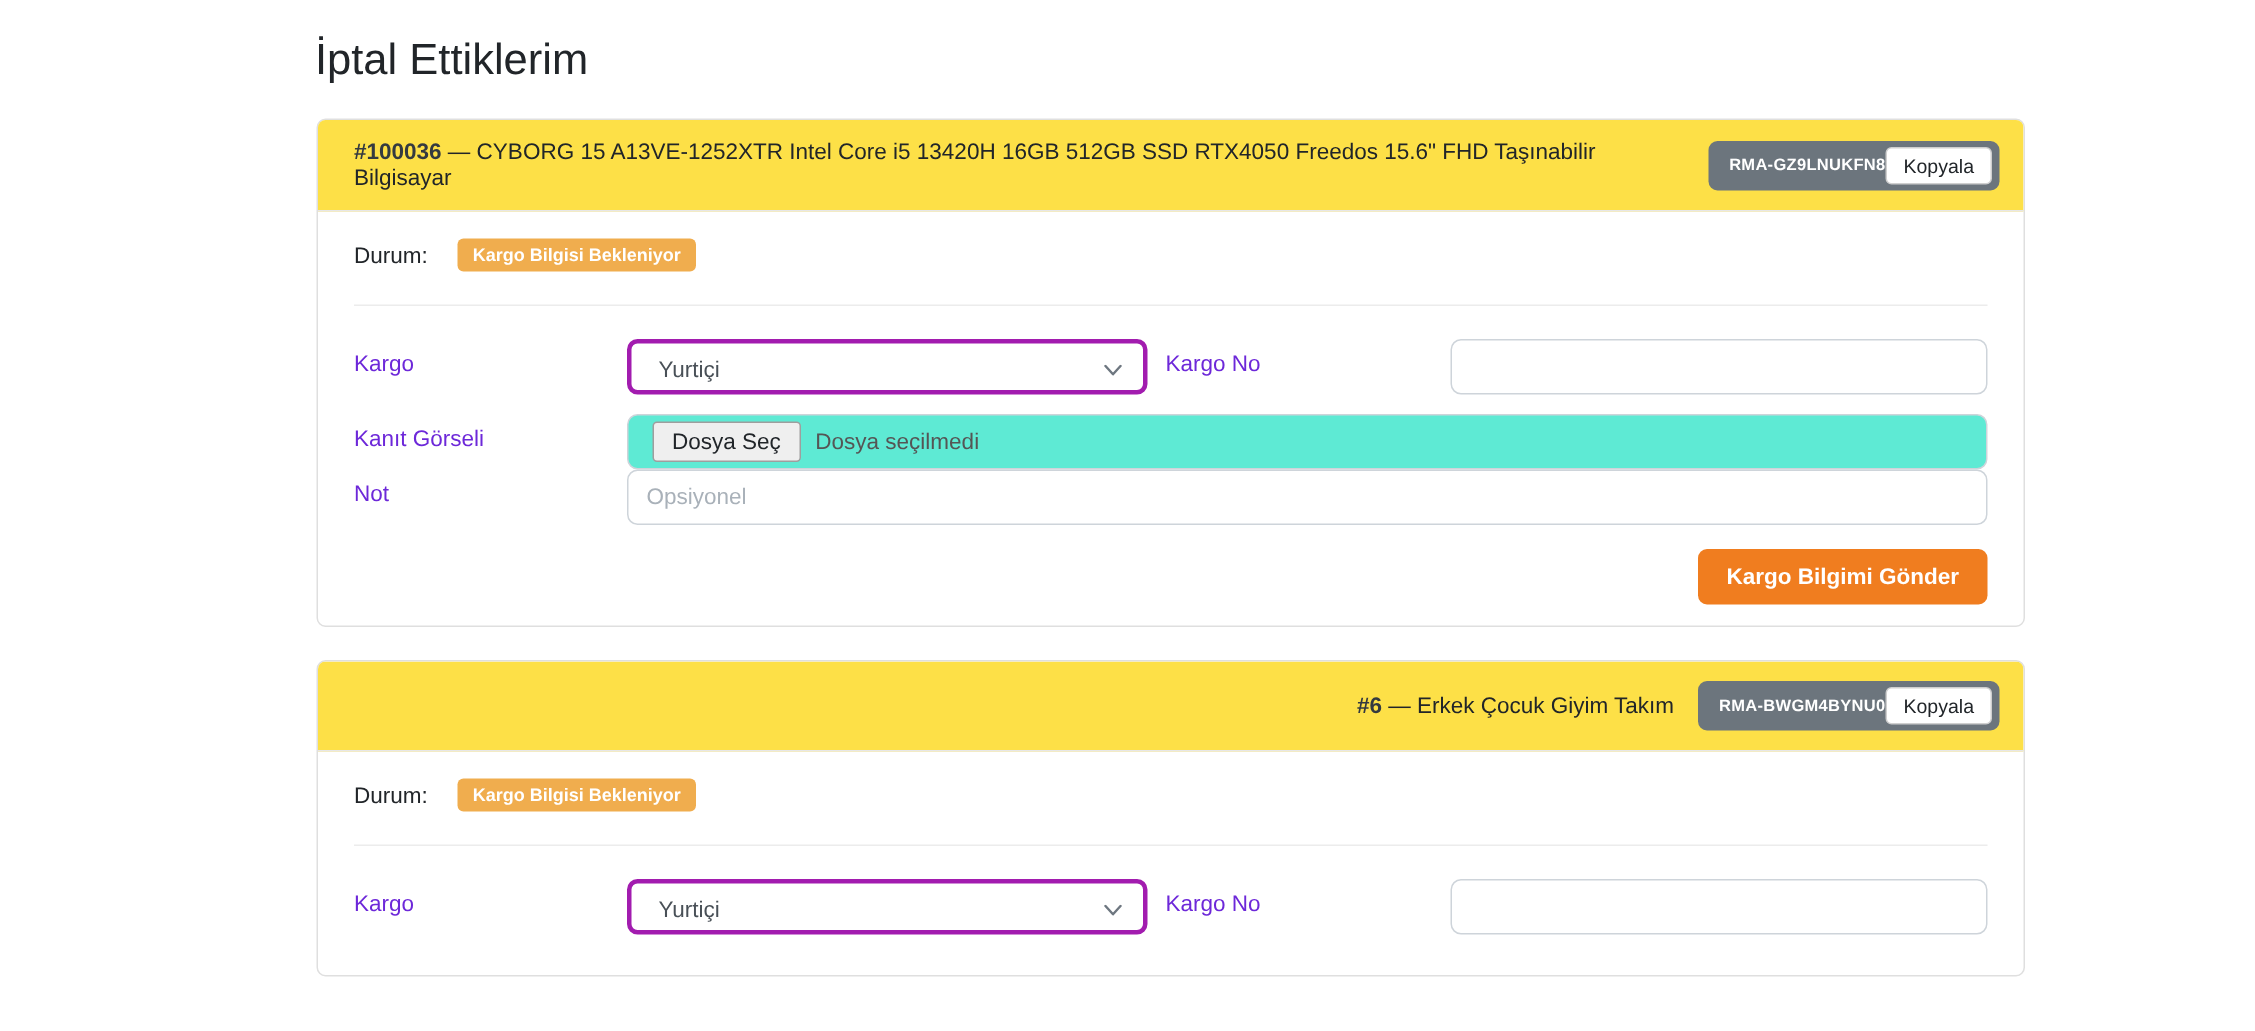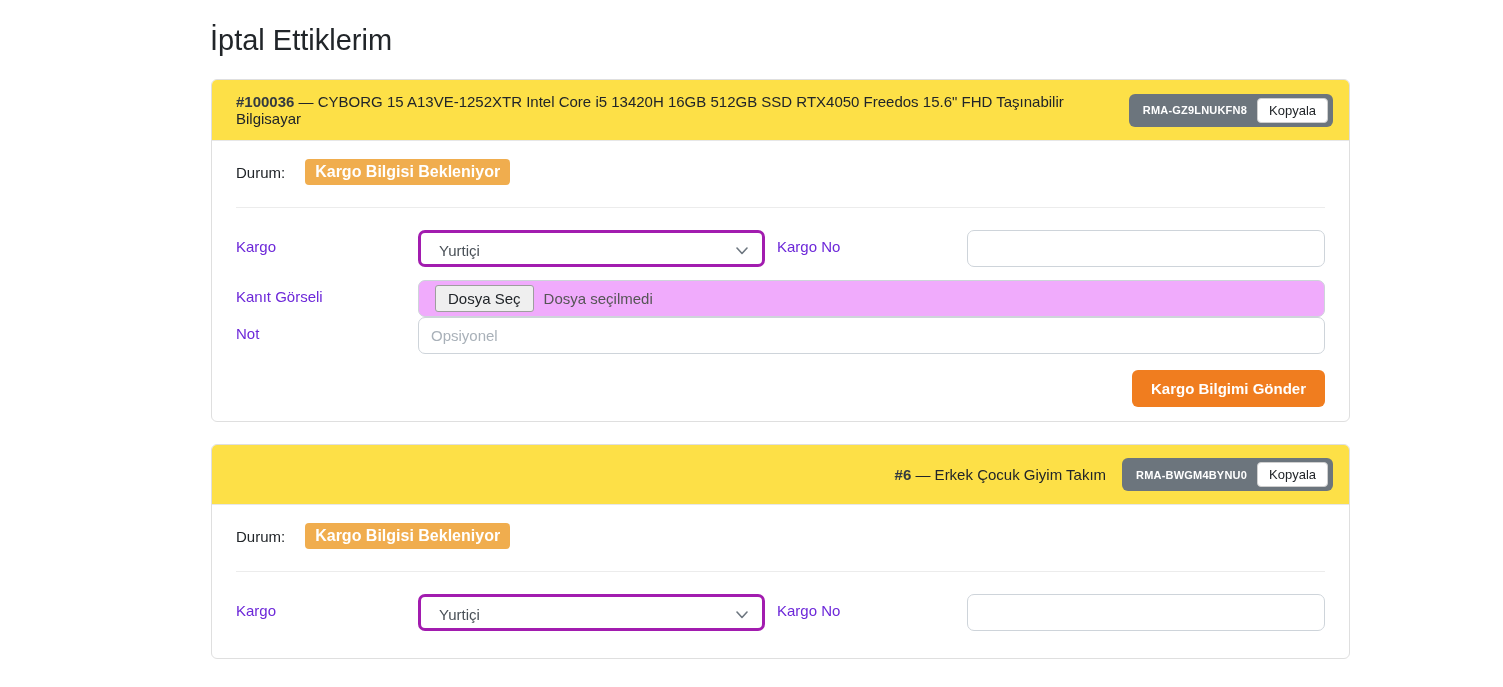--- a/index.html
+++ b/index.html
@@ -5,45 +5,45 @@
   * { margin:0; padding:0; box-sizing:border-box; }
   html,body { width:1503px; height:687px; overflow:hidden; background:#ffffff;
               font-family:"Liberation Sans", sans-serif; color:#212529; }
   .page { width:1139px; margin-left:211px; }
   .page-title { font-size:29px; font-weight:500; color:#212529; padding-top:24px; margin-bottom:22px; margin-left:-1px; }
   .card { border:1px solid #dfdfdf; border-radius:6px; background:#fff; margin-bottom:22px; overflow:hidden; }
   .card-header { background:#fde047; border-bottom:1px solid #e7e7e7; padding:13px 16px 13px 24px;
                  display:flex; align-items:center; justify-content:flex-end; }
   .order-title { font-size:15px; color:#212529; padding-right:16px; }
   .order-id { font-weight:bold; color:#343a40; }
-  .rma-pill { background:#6c757d; border-radius:6px; display:flex; align-items:center; gap:10px;
+  .rma-pill { background:#6c757d; border-radius:6px; display:flex; align-items:center; 
               padding:4px 5px 4px 14px; flex:none; }
   .rma-code { color:#ffffff; font-weight:bold; font-size:11px; letter-spacing:.2px; }
   .copy-btn { background:#ffffff; border:1px solid #cfcfcf; border-radius:4px; font-size:13px;
               color:#212529; padding:4px 11px; cursor:pointer; font-family:inherit; }
   .card-body { padding:12px 24px 14px 24px; }
   .status-row { display:flex; align-items:center; gap:20px; padding:6px 0 10px 0; }
   .status-label { font-size:15px; color:#212529; }
-  .status-badge { background:#f0ad4e; color:#ffffff; font-size:16px; font-weight:bold;
+  .status-badge { background:#f0ad4e; color:#ffffff; font-size:12px; font-weight:bold;
                   padding:4px 10px; border-radius:4px;text-align:right; }
   .divider { border:none; border-top:1px solid #ececec; margin:12px 0 22px 0; }
   .form-row { display:flex; align-items:flex-start; margin-bottom:13px; }
   .f-label { font-size:15px; font-weight:normal; color:#6d28d9; padding-top:8px; }
   .lab1 { width:182px; flex:none; }
   .lab2 { width:190px; flex:none; margin-left:12px; }
   .ctrl1 { width:347px; flex:none; }
   .ctrl2 { flex:1; }
   .select-box { position:relative; height:37px; border:3px solid #a21caf; border-radius:7px;
                 background:#fff; display:flex; align-items:center; padding:0 34px 0 18px; cursor:pointer; }
   .select-value { font-size:15px; color:#495057; margin-top:3px; }
   .chev { position:absolute; right:14px; top:14px; width:12px; height:8px; }
   .text-input { width:100%; height:37px; border:1px solid #ced4da; border-radius:7px;
                 font-size:15px; color:#495057; padding:0 12px; font-family:inherit; outline:none; }
   .text-input::placeholder { color:#a9b1b9; }
-  .file-box { height:37px; border:1px solid #ced4da; border-radius:7px; background:#f0abfc;
+  .file-box { height:37px; border:1px solid #ced4da; border-radius:7px; background:#5eead4;
               display:flex; align-items:center; padding:0 4px; cursor:pointer; }
   .file-btn { background:#efefef; border:1px solid #9e9e9e; border-radius:3px; font-size:15px;
               color:#212529; padding:4px 12px; margin-left:12px; cursor:pointer; font-family:inherit; }
   .file-status { font-size:15px; color:#555; margin-left:10px; }
   .file-hint { font-size:14px; color:#868e96; margin:9px 0 27px 0; }
   .hint-row { display:flex; }
   .submit-row { display:flex; justify-content:flex-end; margin-top:16px; margin-bottom:0; }
   .submit-btn { background:#f07d1f; color:#ffffff; border:none; border-radius:6px;
                 font-size:15px; font-weight:bold; padding:10px 19px; cursor:pointer; font-family:inherit; }
 </style>

